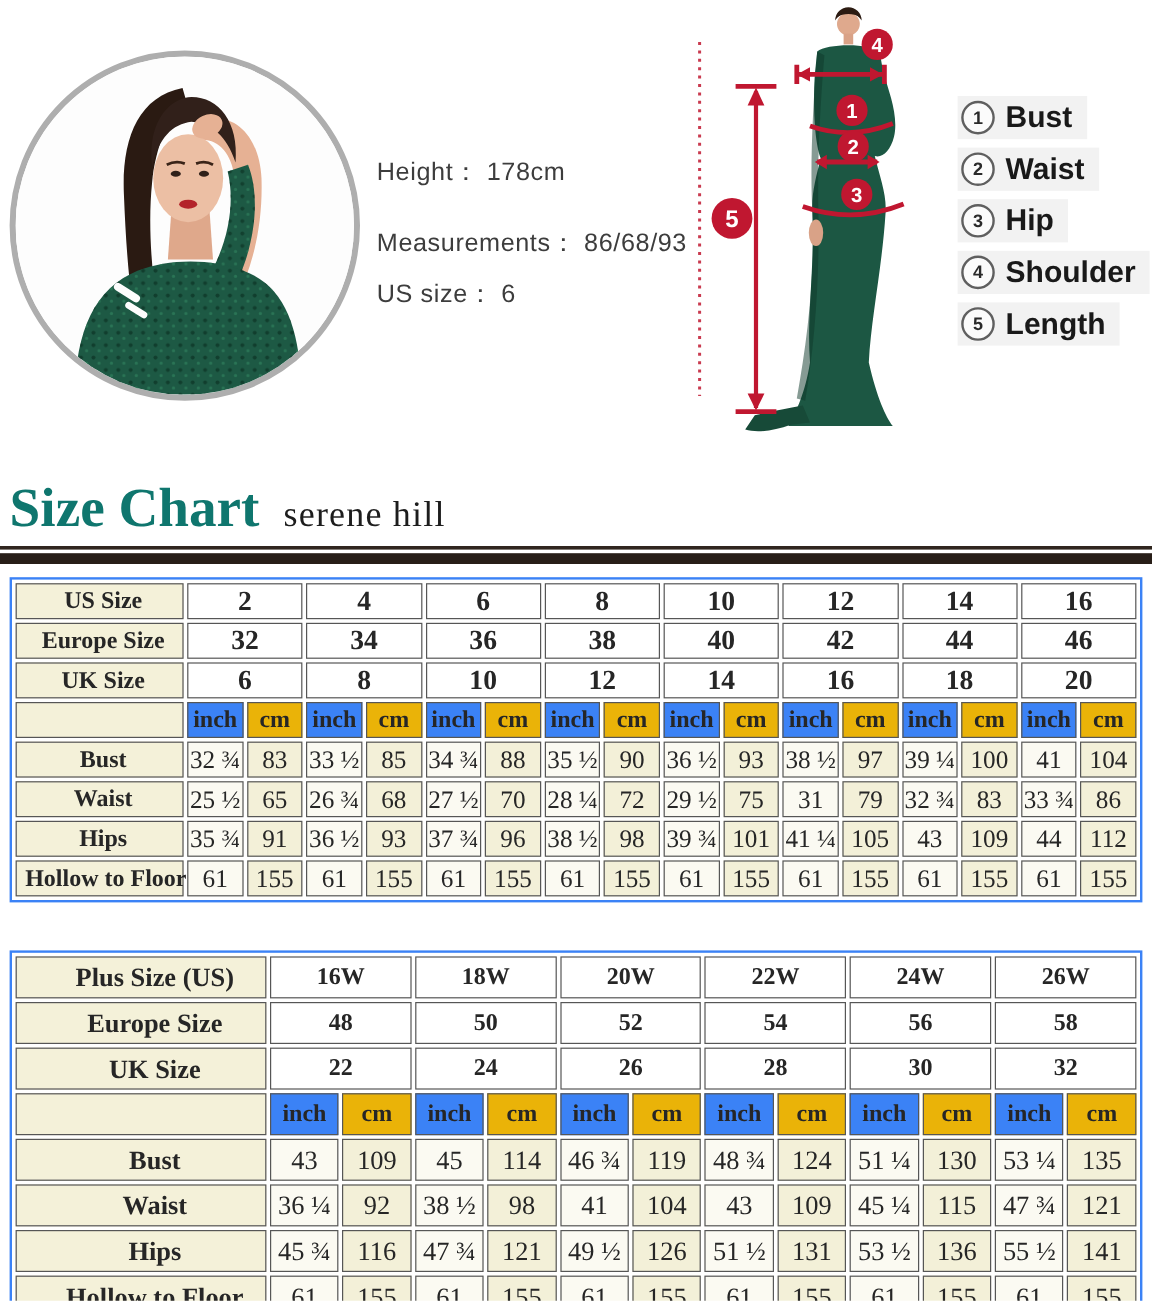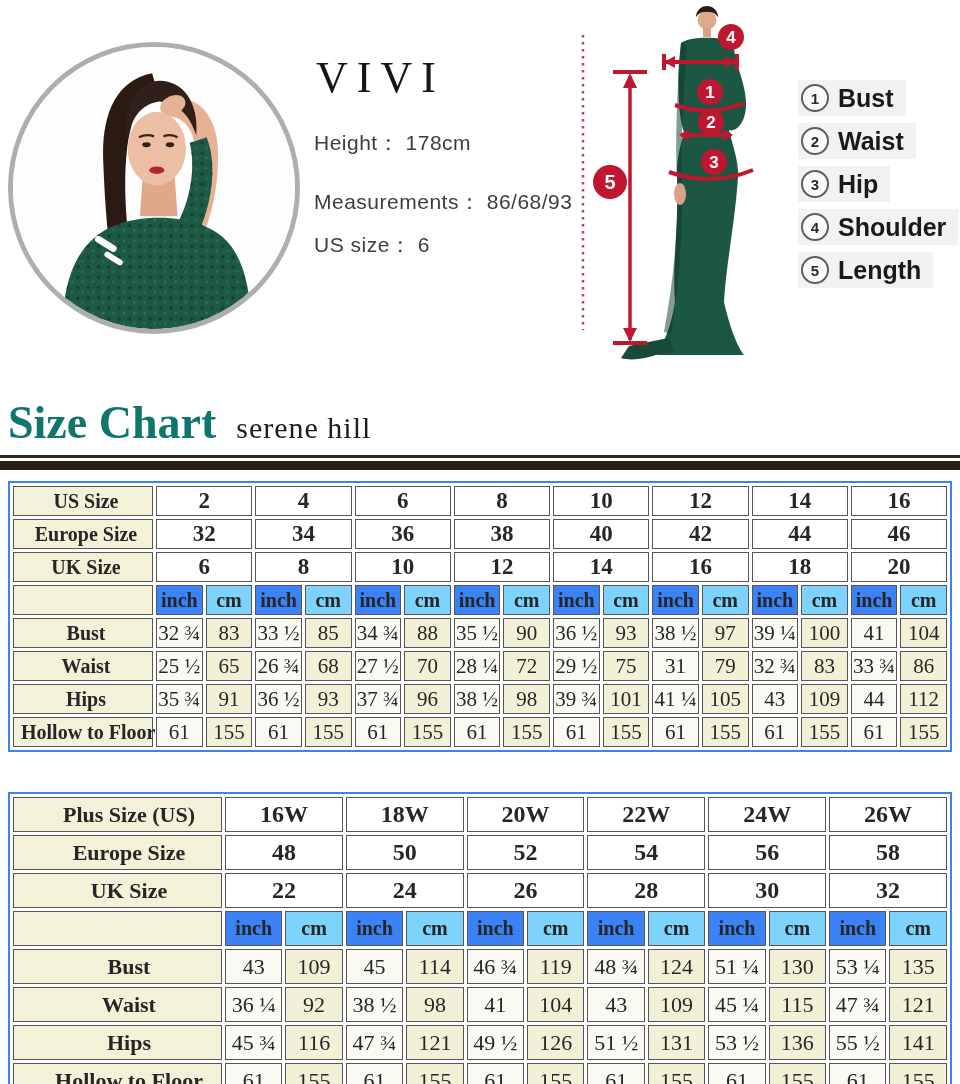--- a/index.html
+++ b/index.html
@@ -36,31 +36,31 @@
   
   .tables{padding:0 8px;}
   table.size{border-collapse:separate;border-spacing:3px;background:#fff;border:2px solid #3b82f6;
     width:944px;table-layout:fixed;margin-top:11px;}
   table.size td{border:1px solid #565656;text-align:center;color:#262626;overflow:visible;
     font-family:"Liberation Serif",serif;}
   td.lbl{background:#f4f1d9;text-align:left;padding-left:7px;font-weight:bold;white-space:nowrap;}
   td.szv{background:#fff;font-family:"Liberation Sans",sans-serif;font-weight:bold;font-size:23px;}
   td.unit{font-weight:bold;font-size:20px;}
   td.unit.inch{background:#3b82f6;margin-left:44px;}
-  td.unit.cm{background:#7dd3fc;}
+  td.unit.cm{background:#eab308;}
   td.val{font-size:21px;}
   td.val.inch{background:#fbfaf2;}
   td.val.cm{background:#f3f0d8;}
 
   #std-table td{height:26px;}
   #std-table td.lbl{width:130px;font-size:20px;}
   #plus-table{margin-top:40px;}
   #plus-table td{height:31px;}
   #plus-table td.lbl{width:182px;font-size:22px;padding-left:24px;}
-  #plus-table td.szv{font-size:24px;}
+  #plus-table td.szv{font-size:20px;}
   #plus-table td.val{font-size:22px;}
 </style>
 </head>
 <body>
 
 <div class="hero">
 
   <div class="photo-circle">
     <svg viewBox="0 0 300 300">
       <defs>
@@ -93,21 +93,20 @@
       <path d="M52 300 C54 242 70 206 108 190 C136 179 174 179 202 190 C240 204 252 242 254 300 Z" fill="#1d5944"></path>
       <path d="M52 300 C54 242 70 206 108 190 C136 179 174 179 202 190 C240 204 252 242 254 300 Z" fill="url(#beads)" opacity="0.75"></path>
 
       <rect x="86" y="206" width="26" height="7" rx="3.5" fill="#fdfdfd" transform="rotate(32 99 209)"></rect>
       <rect x="96" y="222" width="22" height="6" rx="3" fill="#fdfdfd" transform="rotate(32 107 225)"></rect>
 
       <ellipse cx="170" cy="62" rx="14" ry="10" fill="#e6b194" transform="rotate(-25 170 62)"></ellipse>
     </svg>
   </div>
 
-  <div class="brand">VIVI</div>
   <div class="info-line il0">Height： 178cm</div>
   <div class="info-line il1">Measurements： 86/68/93</div>
   <div class="info-line il2">US size： 6</div>
 
   <div class="figure-wrap">
     <svg viewBox="0 0 237 372">
 
       <path d="M133 15 A11 11 0 0 1 155 15 C150 7 138 7 133 15 Z" fill="#2c1b12"></path>
       <circle cx="144" cy="18" r="9.5" fill="#dfa98d"></circle>
       <path d="M135 12 C138 6 150 6 153 12 C149 9 139 9 135 12 Z" fill="#2c1b12"></path>

